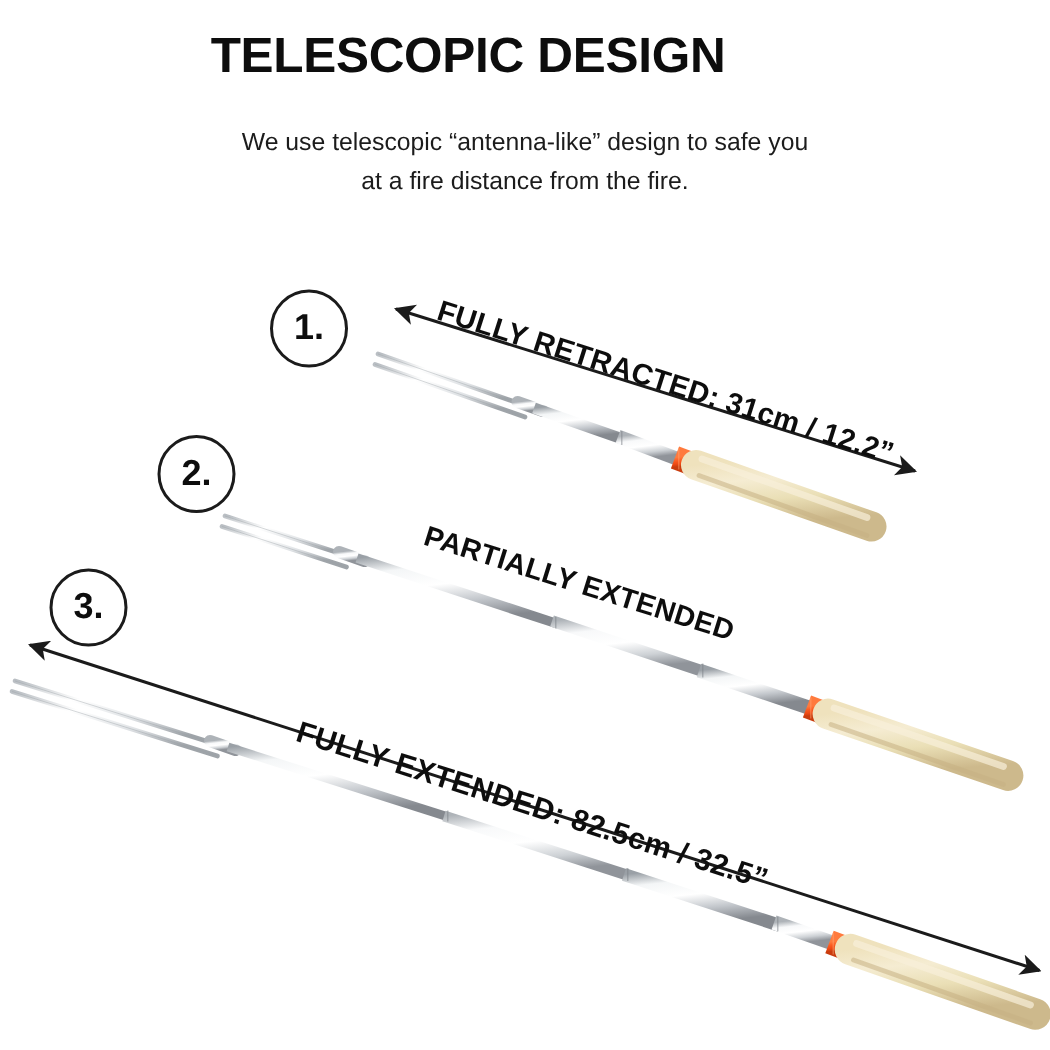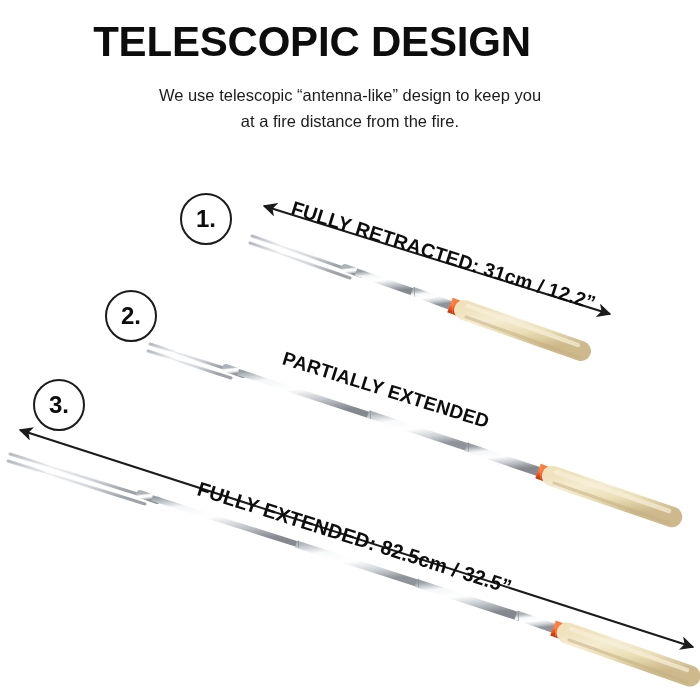--- a/index.html
+++ b/index.html
@@ -19,21 +19,21 @@
     overflow: hidden;
   }
 
   
   #title {
     position: absolute;
     left: 0;
     top: 18px;
     width: 624px;
     text-align: center;
-    font-size: 42px;
+    font-size: 33px;
     font-weight: bold;
     letter-spacing: -0.2px;
     color: #0d0d0d;
     line-height: 1.15;
   }
   #subtitle {
     position: absolute;
     left: 90px;
     top: 82px;
     width: 520px;
@@ -102,21 +102,21 @@
   }
 </style>
 </head>
 <body>
 
 <div id="page">
 
   <div id="title">TELESCOPIC DESIGN</div>
 
   <div id="subtitle">
-    <div>We use telescopic “antenna-like” design to keep you</div>
+    <div>We use telescopic “antenna-like” design to safe you</div>
     <div>at a fire distance from the fire.</div>
   </div>
 
   <svg id="art" viewBox="0 0 700 700">
     <defs>
 
       <linearGradient id="steelA" x1="0" y1="0" x2="0.32" y2="1">
         <stop offset="0%" stop-color="#9aa0a6"></stop>
         <stop offset="22%" stop-color="#f4f6f7"></stop>
         <stop offset="48%" stop-color="#ffffff"></stop>

